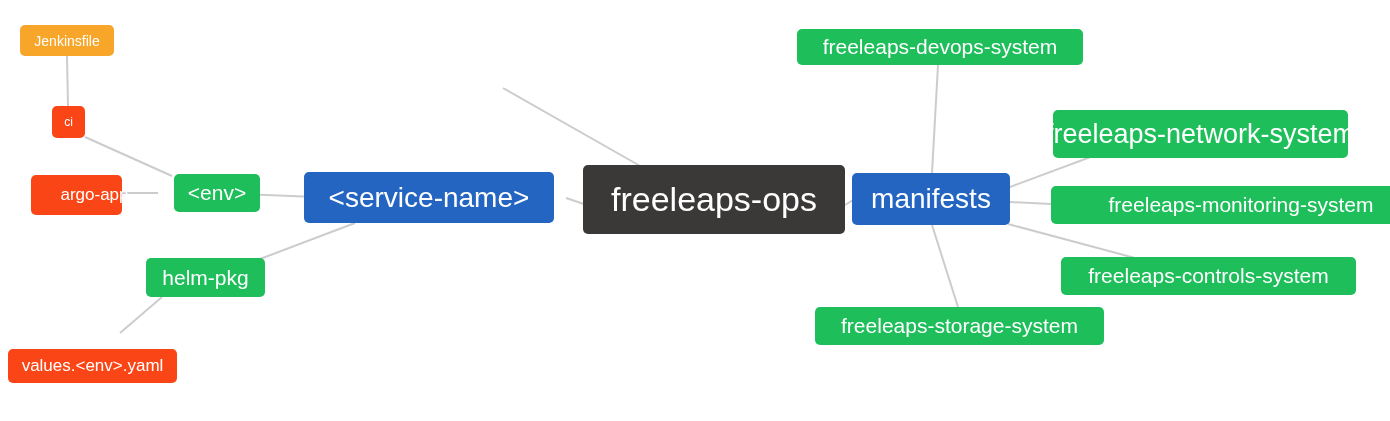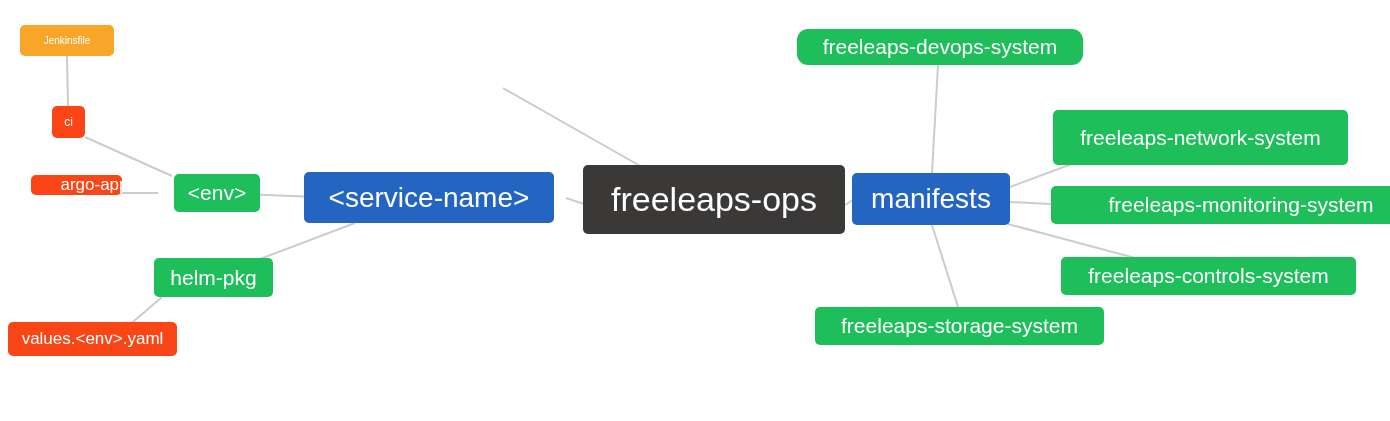--- a/index.html
+++ b/index.html
@@ -29,32 +29,32 @@
     box-sizing:border-box;
     cursor:pointer;
     user-select:none;
   }
   .c-blue{background:var(--blue);}
   .c-green{background:var(--green);}
   .c-orange{background:var(--orange);}
   .c-red{background:var(--red);}
   .c-dark{background:var(--dark);}
 
-  .n-jenkinsfile      {left:20px;  top:25px;  width:94px;  height:31px; font-size:10px;}
+  .n-jenkinsfile      {left:20px;  top:25px;  width:94px;  height:31px; font-size:14px;}
   .n-ci               {left:52px;  top:106px; width:33px;  height:32px; font-size:12px;}
-  .n-argo-app         {left:31px;  top:175px; width:91px;  height:20px; font-size:17px;padding-left:36px;}
+  .n-argo-app         {left:31px;  top:175px; width:91px;  height:40px; font-size:17px;padding-left:36px;}
   .n-env              {left:158px; top:174px; width:86px;  height:38px; font-size:21px;margin-left:16px;}
-  .n-helm-pkg         {left:146px; top:258px; width:119px; height:39px; font-size:21px;margin-left:8px;}
-  .n-values-env-yaml  {left:8px;   top:322px; width:169px; height:34px; font-size:17px;}
+  .n-helm-pkg         {left:146px; top:258px; width:119px; height:39px; font-size:21px;}
+  .n-values-env-yaml  {left:8px;   top:349px; width:169px; height:34px; font-size:17px;}
   .n-first-class-pipeline{left:314px;top:37px;width:276px; height:51px; font-size:28px;}
   .n-service-name     {left:304px; top:172px; width:250px; height:51px; font-size:28px;}
   .n-freeleaps-ops    {left:583px; top:165px; width:262px; height:69px; font-size:34px;}
   .n-manifests        {left:852px; top:173px; width:158px; height:52px; font-size:28px;}
-  .n-devops-system    {left:797px; top:29px;  width:286px; height:36px; font-size:21px;border-radius:11px;}
-  .n-network-system   {left:1053px;top:110px; width:295px; height:55px; font-size:21px;}
+  .n-devops-system    {left:797px; top:29px;  width:286px; height:36px; font-size:21px;}
+  .n-network-system   {left:1053px;top:110px; width:295px; height:48px; font-size:27px;}
   .n-monitoring-system{left:1051px;top:186px; width:380px; height:38px; font-size:21px;}
   .n-controls-system  {left:1061px;top:257px; width:295px; height:38px; font-size:21px;text-align:center;}
   .n-storage-system   {left:815px; top:307px; width:289px; height:38px; font-size:21px;}
 </style>
 </head>
 <body>
 
 <div id="canvas">
 
   <svg id="edges" viewBox="0 0 1390 421" xmlns="http://www.w3.org/2000/svg">

